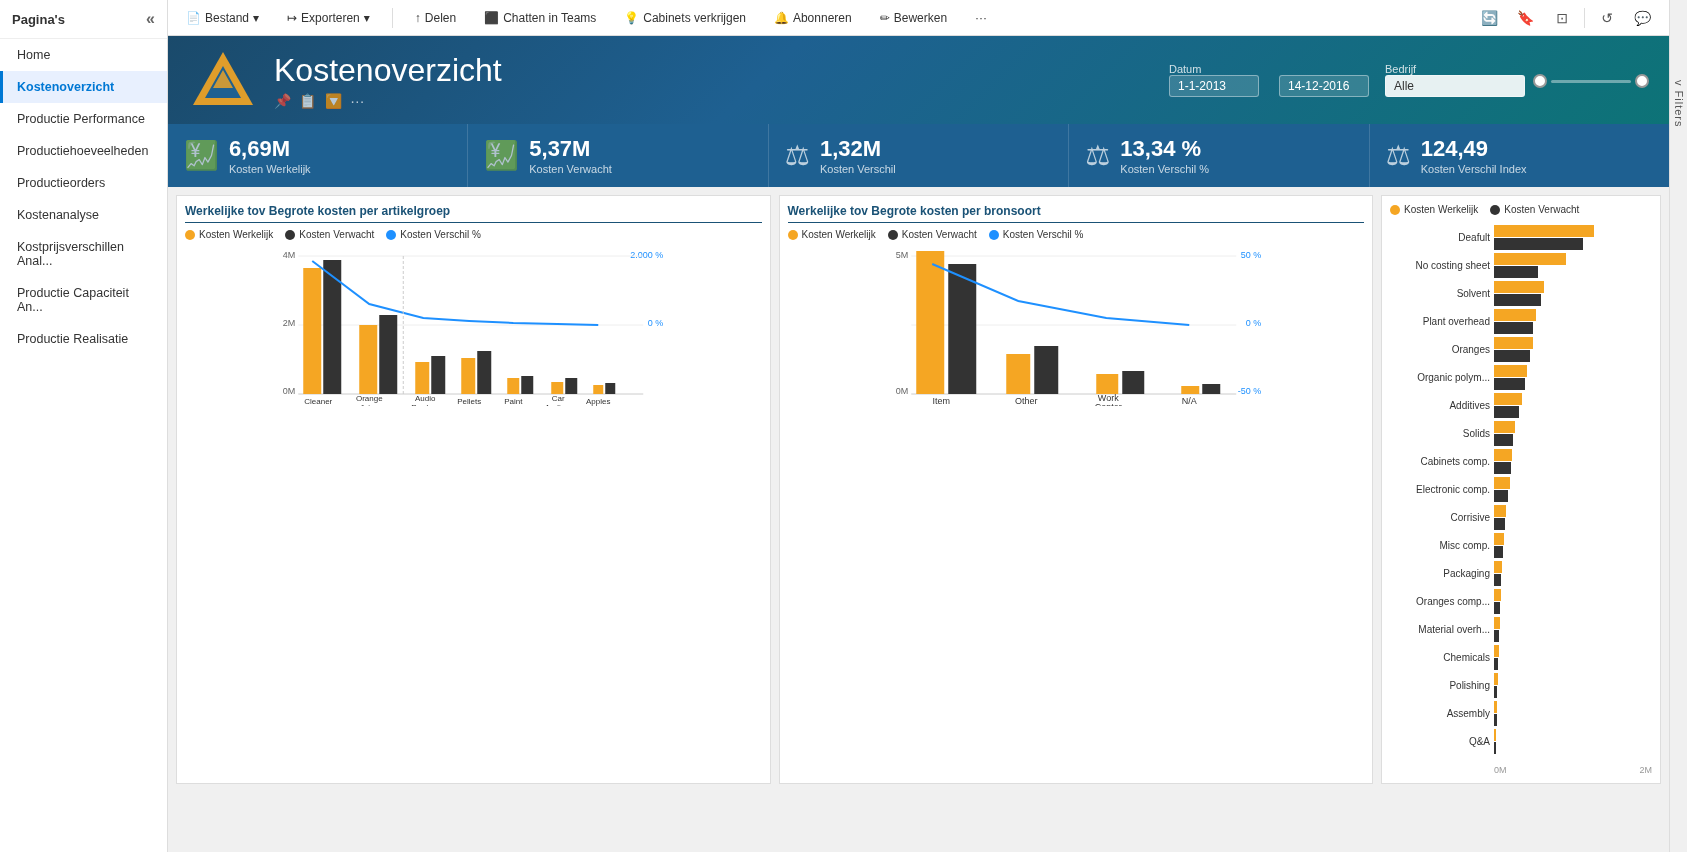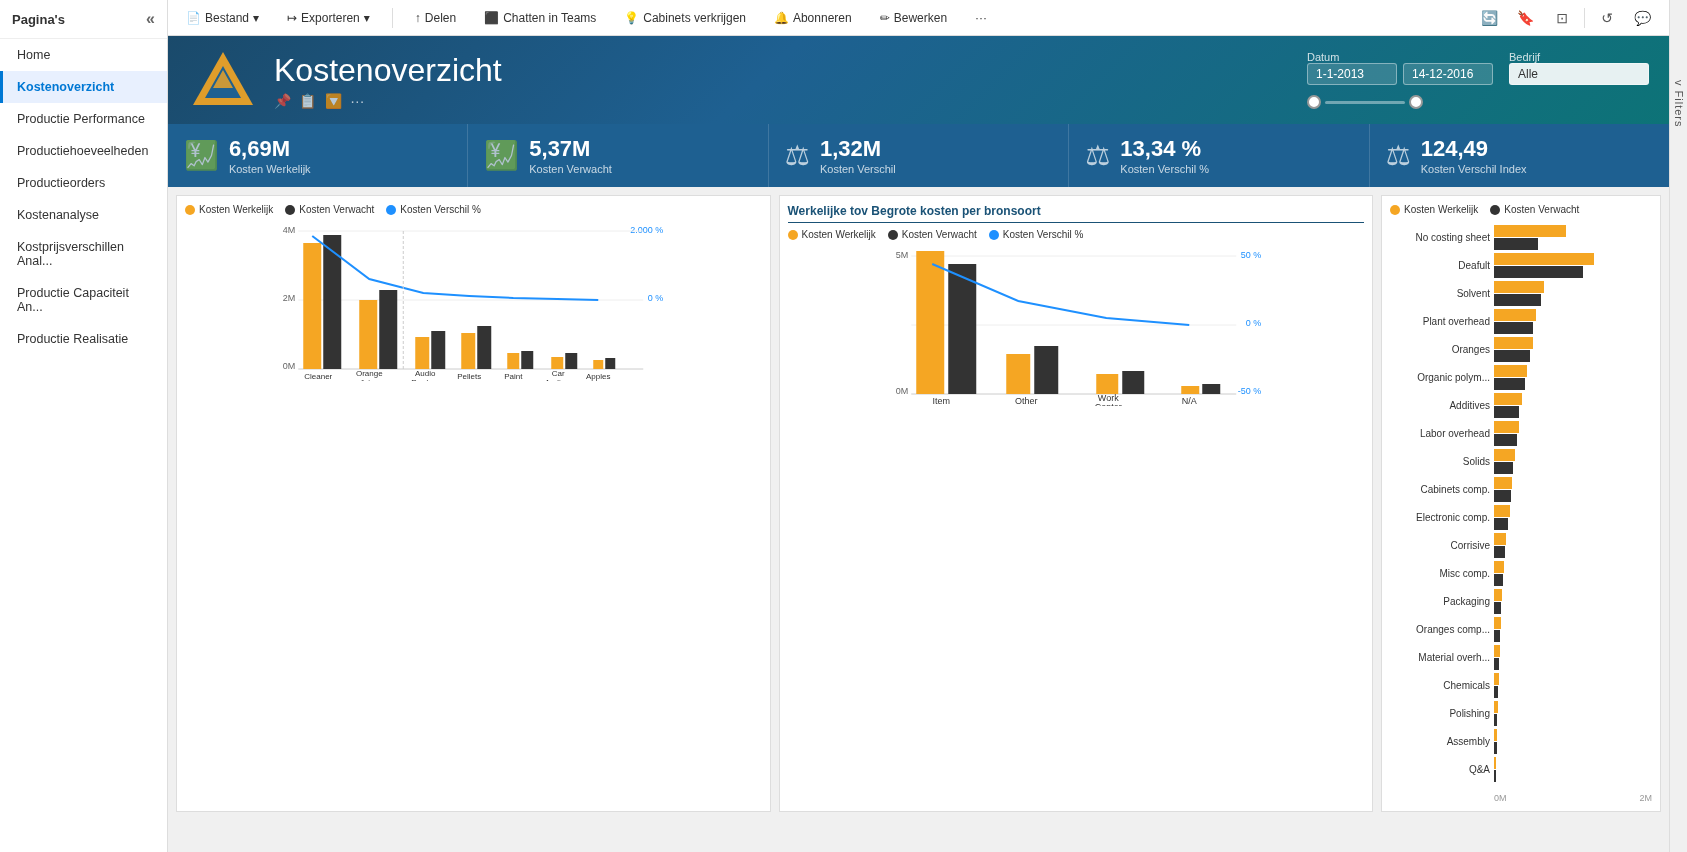--- a/index.html
+++ b/index.html
@@ -24,21 +24,21 @@
 
     
     .dashboard { flex: 1; overflow-y: auto; overflow-x: hidden; background: #f0f0f0; }
 
     
     .banner { background: linear-gradient(135deg, #1a4a6b 0%, #1e6091 40%, #0d7377 100%); padding: 14px 20px; display: flex; align-items: center; gap: 16px; position: relative; }
     .banner-logo { width: 70px; height: 60px; display: flex; align-items: center; justify-content: center; flex-shrink: 0; }
     .banner-title { color: #fff; font-size: 32px; font-weight: 300; flex: 1; }
     .banner-subtitle-icons { display: flex; gap: 8px; margin-top: 4px; }
     .banner-icon-small { color: rgba(255,255,255,0.7); font-size: 14px; cursor: pointer; }
-    .banner-controls { display: flex; flex-direction: column; gap: 8px; }
+    .banner-controls { display: flex; flex-direction: row; gap: 8px; }
     .banner-control-row { display: flex; gap: 16px; align-items: center; }
     .banner-label { color: rgba(255,255,255,0.8); font-size: 11px; }
     .date-input { background: rgba(255,255,255,0.15); border: 1px solid rgba(255,255,255,0.4); color: #fff; padding: 3px 8px; border-radius: 3px; font-size: 12px; width: 90px; }
     .company-select { background: rgba(255,255,255,0.9); border: 1px solid rgba(255,255,255,0.4); color: #333; padding: 3px 24px 3px 8px; border-radius: 3px; font-size: 12px; width: 140px; appearance: none; cursor: pointer; }
     .date-slider { display: flex; gap: 4px; align-items: center; margin-top: 2px; }
     .slider-dot { width: 14px; height: 14px; border-radius: 50%; background: #ccc; border: 2px solid #999; cursor: pointer; }
     .slider-dot.active { background: #fff; }
     .slider-line { width: 80px; height: 3px; background: rgba(255,255,255,0.4); border-radius: 2px; }
 
     
@@ -159,21 +159,21 @@
           <span class="banner-icon-small">📌</span>
           <span class="banner-icon-small">📋</span>
           <span class="banner-icon-small">🔽</span>
           <span class="banner-icon-small">···</span>
         </div>
       </div>
       <div class="banner-controls">
         <div class="banner-control-row">
           <div>
             <div class="banner-label">Datum</div>
-            <div style="display:flex;gap:6px;">
+            <div style="display:flex;gap:20px;">
               <input class="date-input" type="text" value="1-1-2013" style="">
               <input class="date-input" type="text" value="14-12-2016" style="">
             </div>
           </div>
           <div>
             <div class="banner-label">Bedrijf</div>
             <div style="position:relative;">
               <select class="company-select">
                 <option>Alle</option>
               </select>
@@ -222,20 +222,21 @@
     <div class="kpi-text">
       <div class="kpi-value">124,49</div>
       <div class="kpi-label">Kosten Verschil Index</div>
     </div>
         </div>
       </div>
 
     <div class="charts-area">
 
       <div class="chart-panel">
+        <div class="chart-title">Werkelijke tov Begrote kosten per artikelgroep</div>
         <div class="chart-legend">
           <div class="legend-item">
             <div class="legend-dot" style="background:#f5a623;"></div>
             <span>Kosten Werkelijk</span>
           </div>
           <div class="legend-item">
             <div class="legend-dot" style="background:#333;"></div>
             <span>Kosten Verwacht</span>
           </div>
           <div class="legend-item">
@@ -347,38 +348,38 @@
             <div class="legend-dot" style="background:#f5a623;"></div>
             <span>Kosten Werkelijk</span>
           </div>
           <div class="legend-item">
             <div class="legend-dot" style="background:#333;"></div>
             <span>Kosten Verwacht</span>
           </div>
         </div>
         <div class="hbar-chart" id="hbar-container">
             <div class="hbar-row">
+    <div class="hbar-label">Deafult</div>
+    <div class="hbar-bars">
+      <div style="display:flex;flex-direction:column;gap:1px;">
+        <div class="hbar-orange" style="width:100.0px;max-width:120px;"></div>
+        <div class="hbar-black" style="width:88.9px;max-width:120px;"></div>
+      </div>
+    </div>
+            </div>
+            <div class="hbar-row">
     <div class="hbar-label">No costing sheet</div>
     <div class="hbar-bars">
       <div style="display:flex;flex-direction:column;gap:1px;">
         <div class="hbar-orange" style="width:72.2px;max-width:120px;"></div>
         <div class="hbar-black" style="width:44.4px;max-width:120px;"></div>
       </div>
     </div>
             </div>
             <div class="hbar-row">
-    <div class="hbar-label">Deafult</div>
-    <div class="hbar-bars">
-      <div style="display:flex;flex-direction:column;gap:1px;">
-        <div class="hbar-orange" style="width:100.0px;max-width:120px;"></div>
-        <div class="hbar-black" style="width:88.9px;max-width:120px;"></div>
-      </div>
-    </div>
-            </div>
-            <div class="hbar-row">
     <div class="hbar-label">Solvent</div>
     <div class="hbar-bars">
       <div style="display:flex;flex-direction:column;gap:1px;">
         <div class="hbar-orange" style="width:50.0px;max-width:120px;"></div>
         <div class="hbar-black" style="width:47.2px;max-width:120px;"></div>
       </div>
     </div>
             </div>
             <div class="hbar-row">
     <div class="hbar-label">Plant overhead</div>
@@ -406,29 +407,20 @@
         <div class="hbar-black" style="width:30.6px;max-width:120px;"></div>
       </div>
     </div>
             </div>
             <div class="hbar-row">
     <div class="hbar-label">Additives</div>
     <div class="hbar-bars">
       <div style="display:flex;flex-direction:column;gap:1px;">
         <div class="hbar-orange" style="width:27.8px;max-width:120px;"></div>
         <div class="hbar-black" style="width:25.0px;max-width:120px;"></div>
-      </div>
-    </div>
-            </div>
-            <div class="hbar-row">
-    <div class="hbar-label">Labor overhead</div>
-    <div class="hbar-bars">
-      <div style="display:flex;flex-direction:column;gap:1px;">
-        <div class="hbar-orange" style="width:25.0px;max-width:120px;"></div>
-        <div class="hbar-black" style="width:23.3px;max-width:120px;"></div>
       </div>
     </div>
             </div>
             <div class="hbar-row">
     <div class="hbar-label">Solids</div>
     <div class="hbar-bars">
       <div style="display:flex;flex-direction:column;gap:1px;">
         <div class="hbar-orange" style="width:21.1px;max-width:120px;"></div>
         <div class="hbar-black" style="width:19.4px;max-width:120px;"></div>
       </div>

